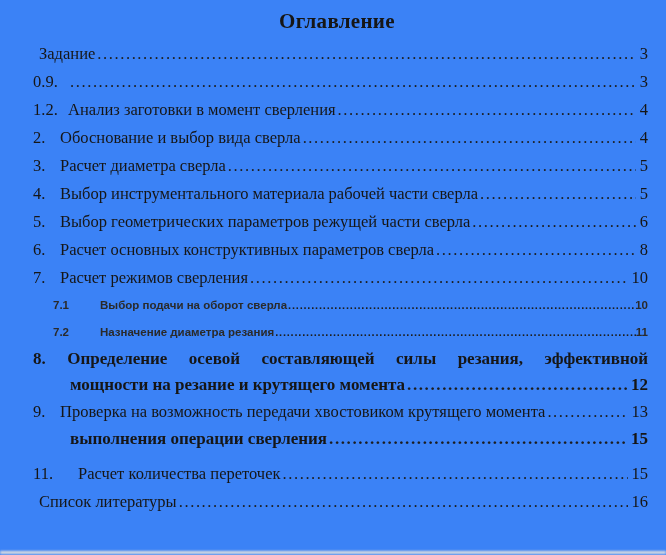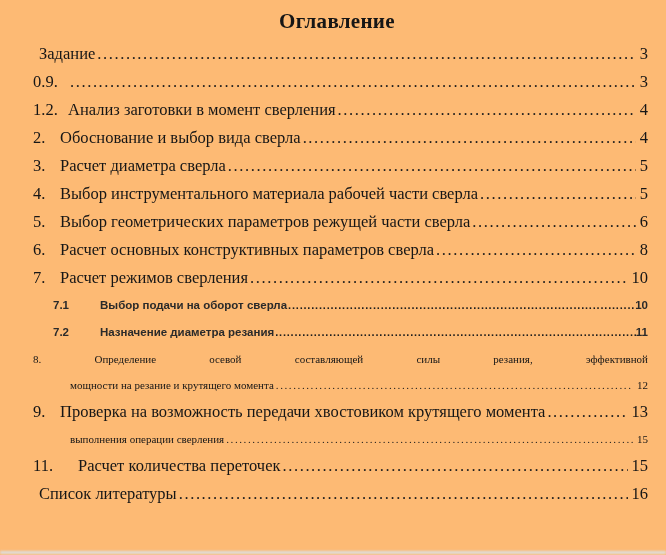--- a/index.html
+++ b/index.html
@@ -1,20 +1,20 @@
 <!DOCTYPE html>
 <html><head>
 <meta charset="utf-8">
 <style>
   html, body { margin: 0; padding: 0; background: #ffffff; }
   .page {
     position: relative;
     width: 666px;
     height: 555px;
-    background: #fdba74;
+    background: #3b82f6;
     overflow: hidden;
     font-family: "Liberation Serif", serif;
     color: #161616;
   }
   .toc { padding: 6px 18px 0 26px; }
   .toc-title {
     font-size: 21px;
     font-weight: bold;
     text-align: center;
     line-height: 30px;
@@ -23,21 +23,21 @@
   }
   .entry {
     display: flex;
     align-items: baseline;
     font-size: 16.5px;
     line-height: 28px;
   }
   .entry .num { flex: none; }
   .w27 { width: 27px; }
   .w35 { width: 35px; }
-  .w45 { width: 45px; }
+  .w45 { width: 45px; margin-top: 8px; }
   .w47 { width: 47px; }
   .pad-num   { padding-left: 7px; }
   .pad-plain { padding-left: 13px; justify-content: space-between; }
   .pad-sub   { padding-left: 27px; align-items: flex-end; }
   .dots {
     flex: 1;
     overflow: hidden;
     white-space: nowrap;
     letter-spacing: 1.6px;
     margin-left: 2px;
@@ -49,21 +49,21 @@
   .sub {
     font-family: "Liberation Sans", sans-serif;
     font-size: 11.5px;
     font-weight: bold;
     line-height: 27px;
     color: #2a2a2a;
   }
   .sub .dots { letter-spacing: 0.8px; font-size: 11px; margin-left: 1px; }
   .sub .pg { margin-left: 0; }
   
-  .wrap { font-size: 11px; }
+  .wrap { font-size: 17px; font-weight: bold; }
   .wline1 {
     line-height: 26px;
     text-align: justify;
     text-align-last: justify;
     padding-left: 7px;
   }
   .wline2 {
     line-height: 26px;
     display: flex;
     align-items: baseline;

